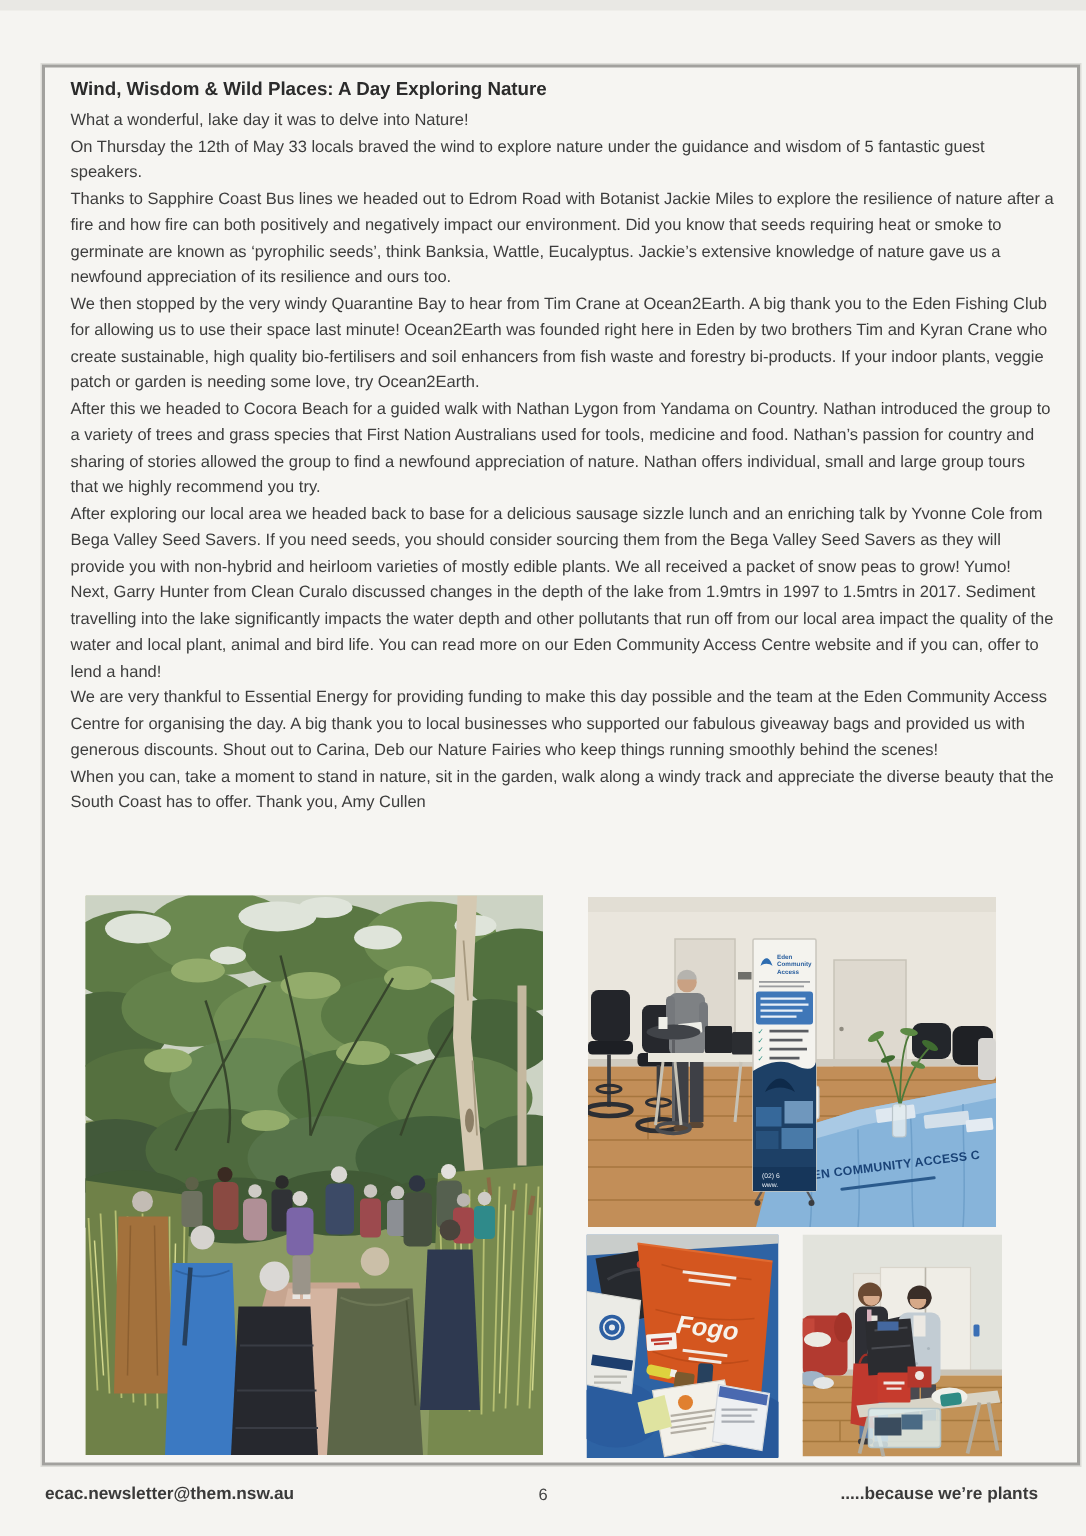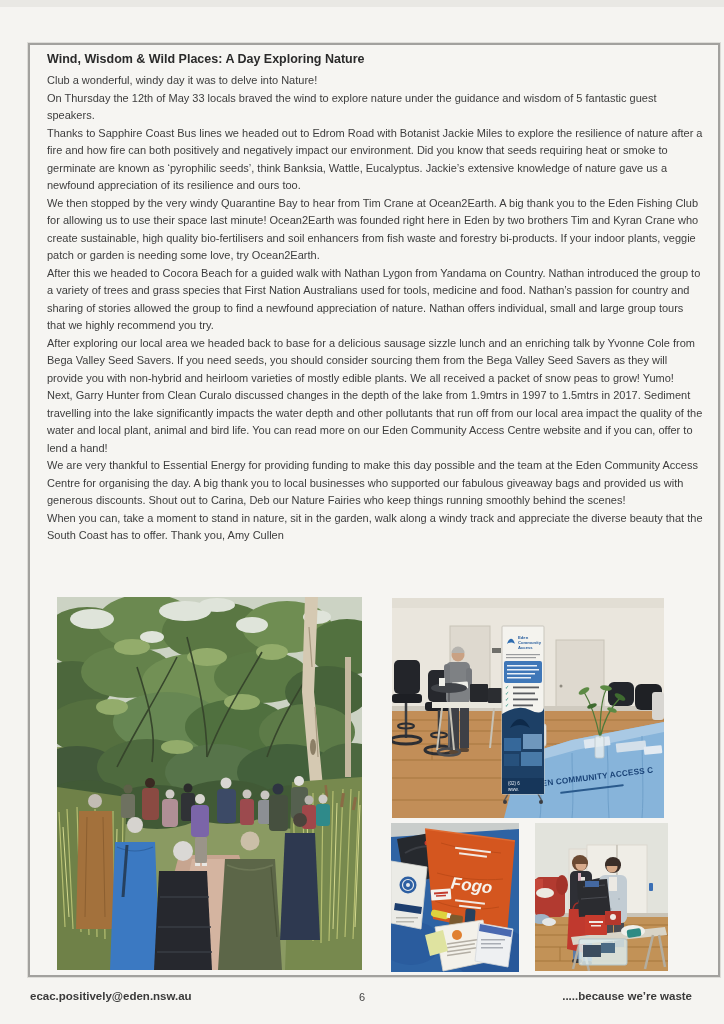--- a/index.html
+++ b/index.html
@@ -36,21 +36,21 @@
   .footer-tagline{position:absolute;right:32px;top:990px;font-size:11.5px;font-weight:bold;color:#3a3a3a;}
 </style>
 </head>
 <body>
 
 <div class="scan-strip"></div>
 
 <div class="content-box">
   <h1 class="article-title">Wind, Wisdom &amp; Wild Places: A Day Exploring Nature</h1>
   <div class="article-body">
-    <p>Club a wonderful, windy day it was to delve into Nature!</p>
+    <p>What a wonderful, lake day it was to delve into Nature!</p>
     <p>On Thursday the 12th of May 33 locals braved the wind to explore nature under the guidance and wisdom of 5 fantastic guest speakers.</p>
     <p>Thanks to Sapphire Coast Bus lines we headed out to Edrom Road with Botanist Jackie Miles to explore the resilience of nature after a fire and how fire can both positively and negatively impact our environment. Did you know that seeds requiring heat or smoke to germinate are known as ‘pyrophilic seeds’, think Banksia, Wattle, Eucalyptus. Jackie’s extensive knowledge of nature gave us a newfound appreciation of its resilience and ours too.</p>
     <p>We then stopped by the very windy Quarantine Bay to hear from Tim Crane at Ocean2Earth. A big thank you to the Eden Fishing Club for allowing us to use their space last minute! Ocean2Earth was founded right here in Eden by two brothers Tim and Kyran Crane who create sustainable, high quality bio-fertilisers and soil enhancers from fish waste and forestry bi-products. If your indoor plants, veggie patch or garden is needing some love, try Ocean2Earth.</p>
     <p>After this we headed to Cocora Beach for a guided walk with Nathan Lygon from Yandama on Country. Nathan introduced the group to a variety of trees and grass species that First Nation Australians used for tools, medicine and food. Nathan’s passion for country and sharing of stories allowed the group to find a newfound appreciation of nature. Nathan offers individual, small and large group tours that we highly recommend you try.</p>
     <p>After exploring our local area we headed back to base for a delicious sausage sizzle lunch and an enriching talk by Yvonne Cole from Bega Valley Seed Savers. If you need seeds, you should consider sourcing them from the Bega Valley Seed Savers as they will provide you with non-hybrid and heirloom varieties of mostly edible plants. We all received a packet of snow peas to grow! Yumo!</p>
     <p>Next, Garry Hunter from Clean Curalo discussed changes in the depth of the lake from 1.9mtrs in 1997 to 1.5mtrs in 2017. Sediment travelling into the lake significantly impacts the water depth and other pollutants that run off from our local area impact the quality of the water and local plant, animal and bird life. You can read more on our Eden Community Access Centre website and if you can, offer to lend a hand!</p>
     <p>We are very thankful to Essential Energy for providing funding to make this day possible and the team at the Eden Community Access Centre for organising the day. A big thank you to local businesses who supported our fabulous giveaway bags and provided us with generous discounts. Shout out to Carina, Deb our Nature Fairies who keep things running smoothly behind the scenes!</p>
     <p>When you can, take a moment to stand in nature, sit in the garden, walk along a windy track and appreciate the diverse beauty that the South Coast has to offer. Thank you, Amy Cullen</p>
   </div>
 </div>
@@ -428,15 +428,15 @@
     <circle cx="78" cy="94" r="3" fill="#efe9e4"></circle>
     <ellipse cx="98" cy="108" rx="12" ry="6" fill="#efefea"></ellipse>
     <rect x="92" y="106" width="14" height="8" rx="2" fill="#2e8b84" transform="rotate(-8 99 110)"></rect>
     <rect x="44" y="116" width="48" height="26" rx="2" fill="#dcebec" fill-opacity="0.85" stroke="#b3c4c8" stroke-width="1"></rect>
     <rect x="48" y="122" width="18" height="12" fill="#3a4c5e"></rect>
     <rect x="66" y="120" width="14" height="10" fill="#4a6a84"></rect>
   </g>
 </svg>
 </div>
 
-<div class="footer-email">ecac.positively@eden.nsw.au</div>
+<div class="footer-email">ecac.newsletter@them.nsw.au</div>
 <div class="footer-page">6</div>
-<div class="footer-tagline">.....because we’re waste</div>
+<div class="footer-tagline">.....because we’re plants</div>
 
 </body></html>

